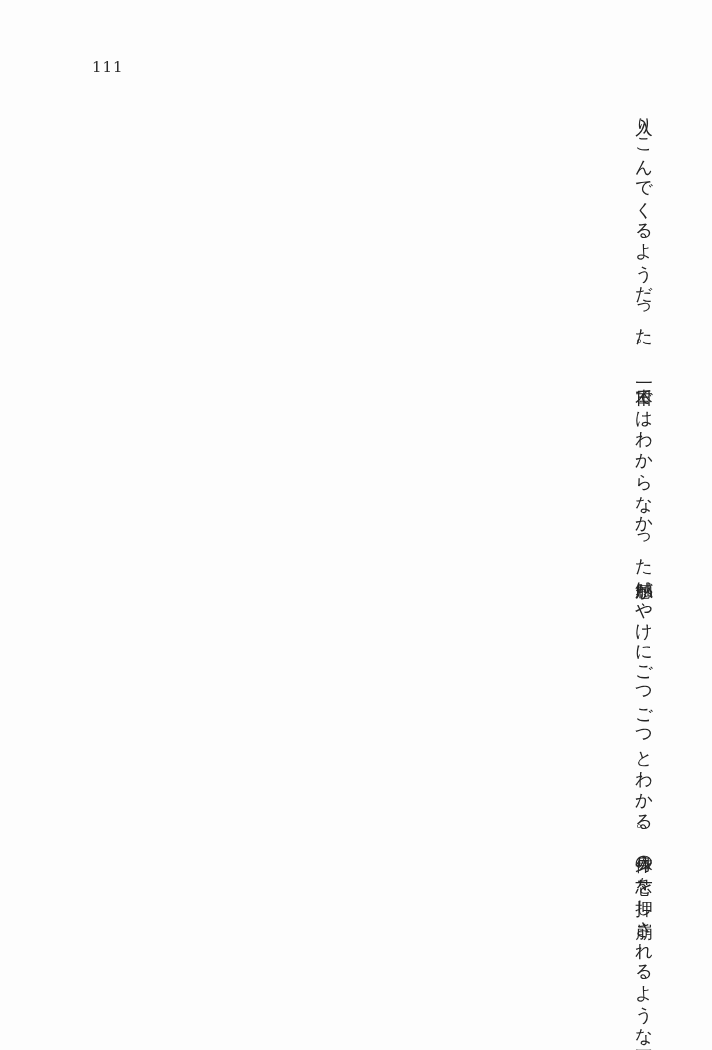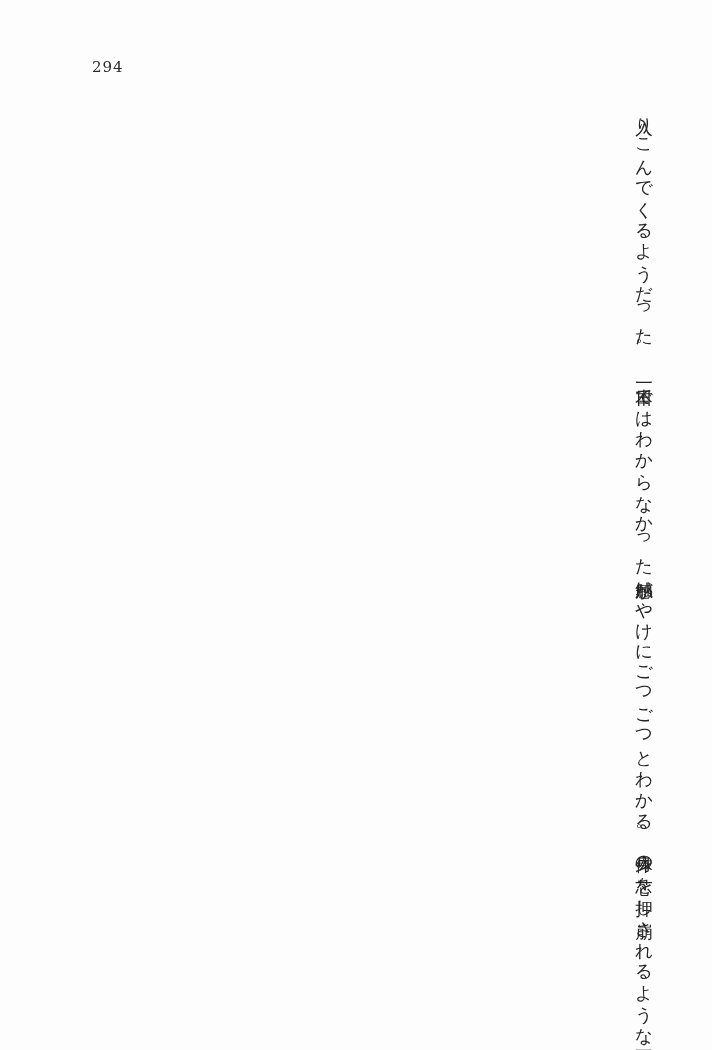--- a/index.html
+++ b/index.html
@@ -54,21 +54,21 @@
   }
   .line.indent {
     padding-top: 18px;
   }
 </style>
 </head>
 <body>
 
 <div class="page">
 
-  <div class="page-number">294</div>
+  <div class="page-number">111</div>
 
   <div class="text-body">
       <div class="line">入りこんでくるようだった。</div>
       <div class="line indent">一本日ではわからなかった感触がやけにごつごつとわかる。</div>
       <div class="line">身体の芯を押し崩されるような不思議な快感が生まれてしまう。</div>
     </div>
 
 </div>
 
 </body></html>

